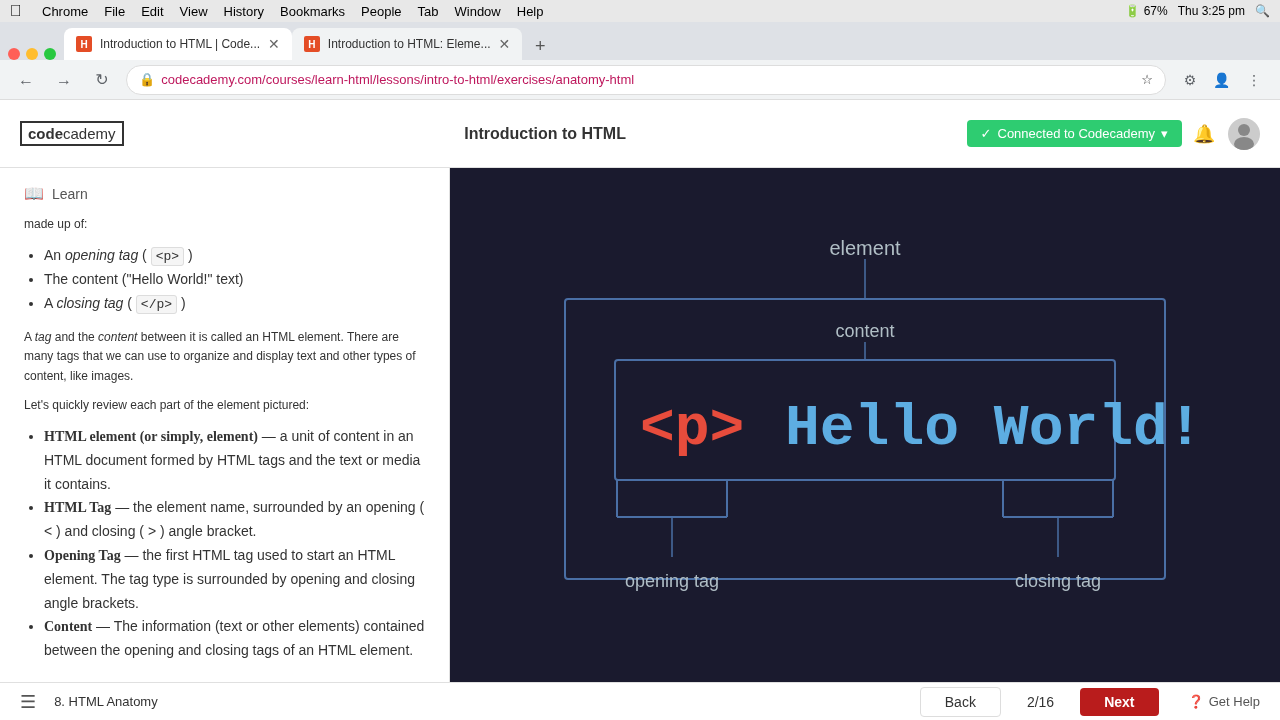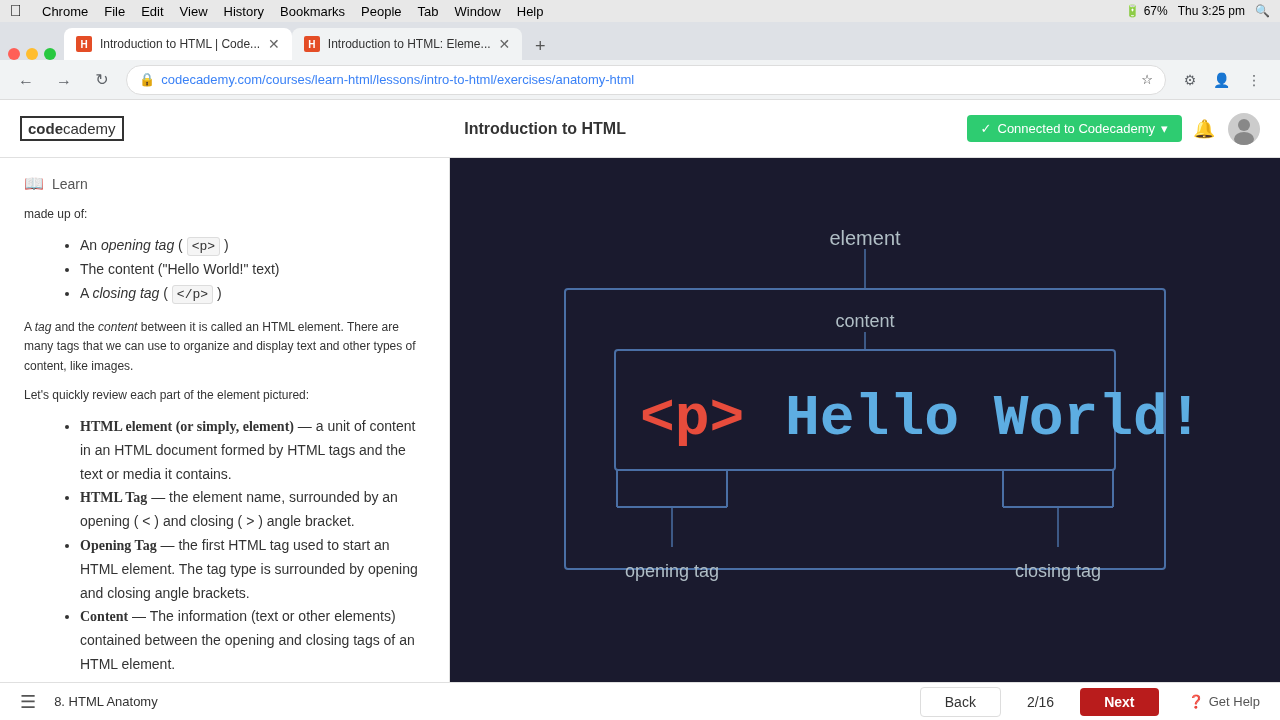--- a/index.html
+++ b/index.html
@@ -70,21 +70,21 @@
       border: 1px solid #ddd;
       border-radius: 20px;
       height: 30px;
       display: flex;
       align-items: center;
       padding: 0 12px;
       font-size: 13px;
       color: #333;
       gap: 6px;
     }
-    .address-bar-url { flex: 1; color: #3b82f6; font-size: 13px; }
+    .address-bar-url { flex: 1; color: #be185d; font-size: 13px; }
     .omnibar-right { display: flex; gap: 4px; align-items: center; }
     .omnibar-icon { width: 28px; height: 28px; display: flex; align-items: center; justify-content: center; cursor: pointer; color: #5f6368; border-radius: 50%; font-size: 14px; }
 
     
     .browser-content {
       display: flex;
       height: calc(720px - 22px - 38px - 40px - 38px);
     }
 
     
@@ -103,21 +103,21 @@
       padding: 16px 0 12px 0;
       font-size: 14px;
       color: #555;
     }
     .learn-icon { font-size: 16px; }
     .learn-text { font-weight: 500; }
 
     .panel-text { font-size: 12px; color: #333; line-height: 1.6; margin-bottom: 10px; }
     .panel-text.top-text { margin-top: 0; }
     ul { margin: 8px 0 12px 20px; }
-    li { font-size: 14px; color: #333; line-height: 1.7; margin-left: 36px; }
+    li { font-size: 14px; color: #333; line-height: 1.7; }
     code {
       background: #f5f5f5;
       border: 1px solid #ddd;
       border-radius: 3px;
       padding: 1px 4px;
       font-family: 'Courier New', monospace;
       font-size: 13px;
       color: #333;
     }
     em { font-style: italic; }
@@ -176,21 +176,21 @@
       color: #555;
       cursor: pointer;
       display: flex;
       align-items: center;
       gap: 4px;
     }
 
     
     .cc-navbar {
       background: #fff;
-      height: 58px;
+      height: 68px;
       display: flex;
       align-items: center;
       padding: 0 20px;
       border-bottom: 1px solid #e0e0e0;
     }
     .cc-logo {
       border: 2px solid #333;
       padding: 2px 6px;
       font-size: 15px;
       font-weight: 700;

